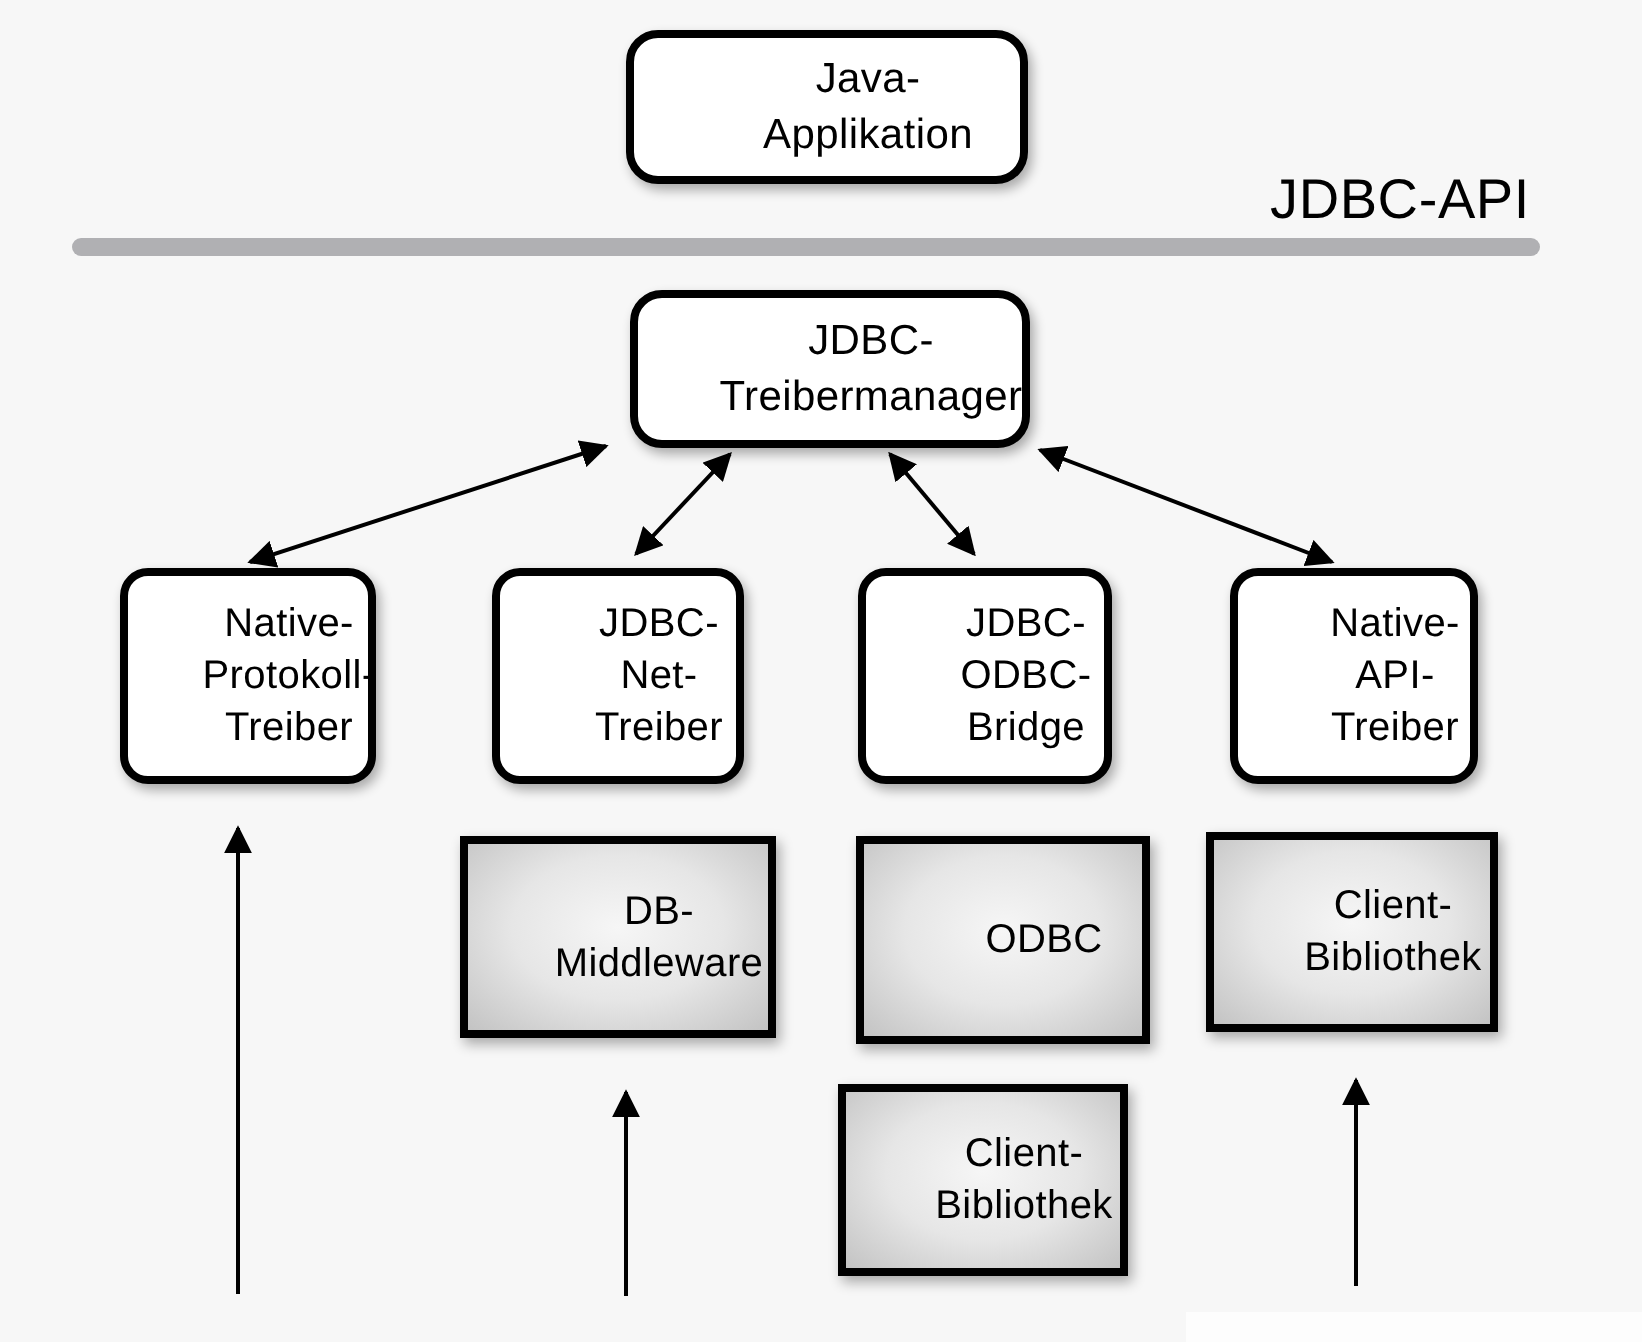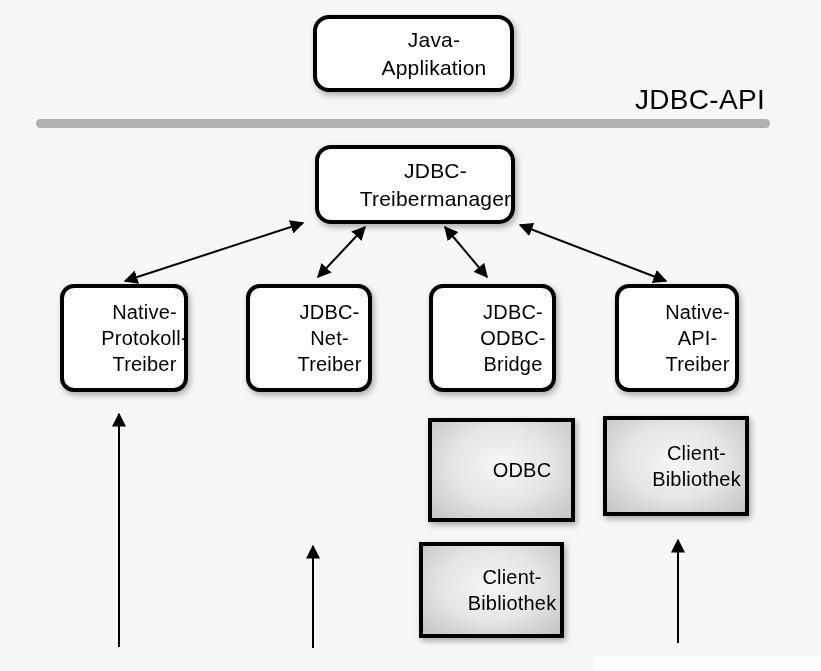--- a/index.html
+++ b/index.html
@@ -96,20 +96,22 @@
 Treiber</div>
 
   <div class="box" style="left:429px; top:284px; width:127px; height:108px;">JDBC-
 ODBC-
 Bridge</div>
 
   <div class="box" style="left:615px; top:284px; width:124px; height:108px;">Native-
 API-
 Treiber</div>
 
+  <div class="box gray" style="left:230px; top:418px; width:158px; height:101px;">DB-
+Middleware</div>
 
   <div class="box gray" style="left:428px; top:418px; width:147px; height:104px;">ODBC</div>
 
   <div class="box gray" style="left:603px; top:416px; width:146px; height:100px;">Client-
 Bibliothek</div>
 
   <div class="box gray" style="left:419px; top:542px; width:145px; height:96px;">Client-
 Bibliothek</div>
 
   <div class="cutoff"></div>

